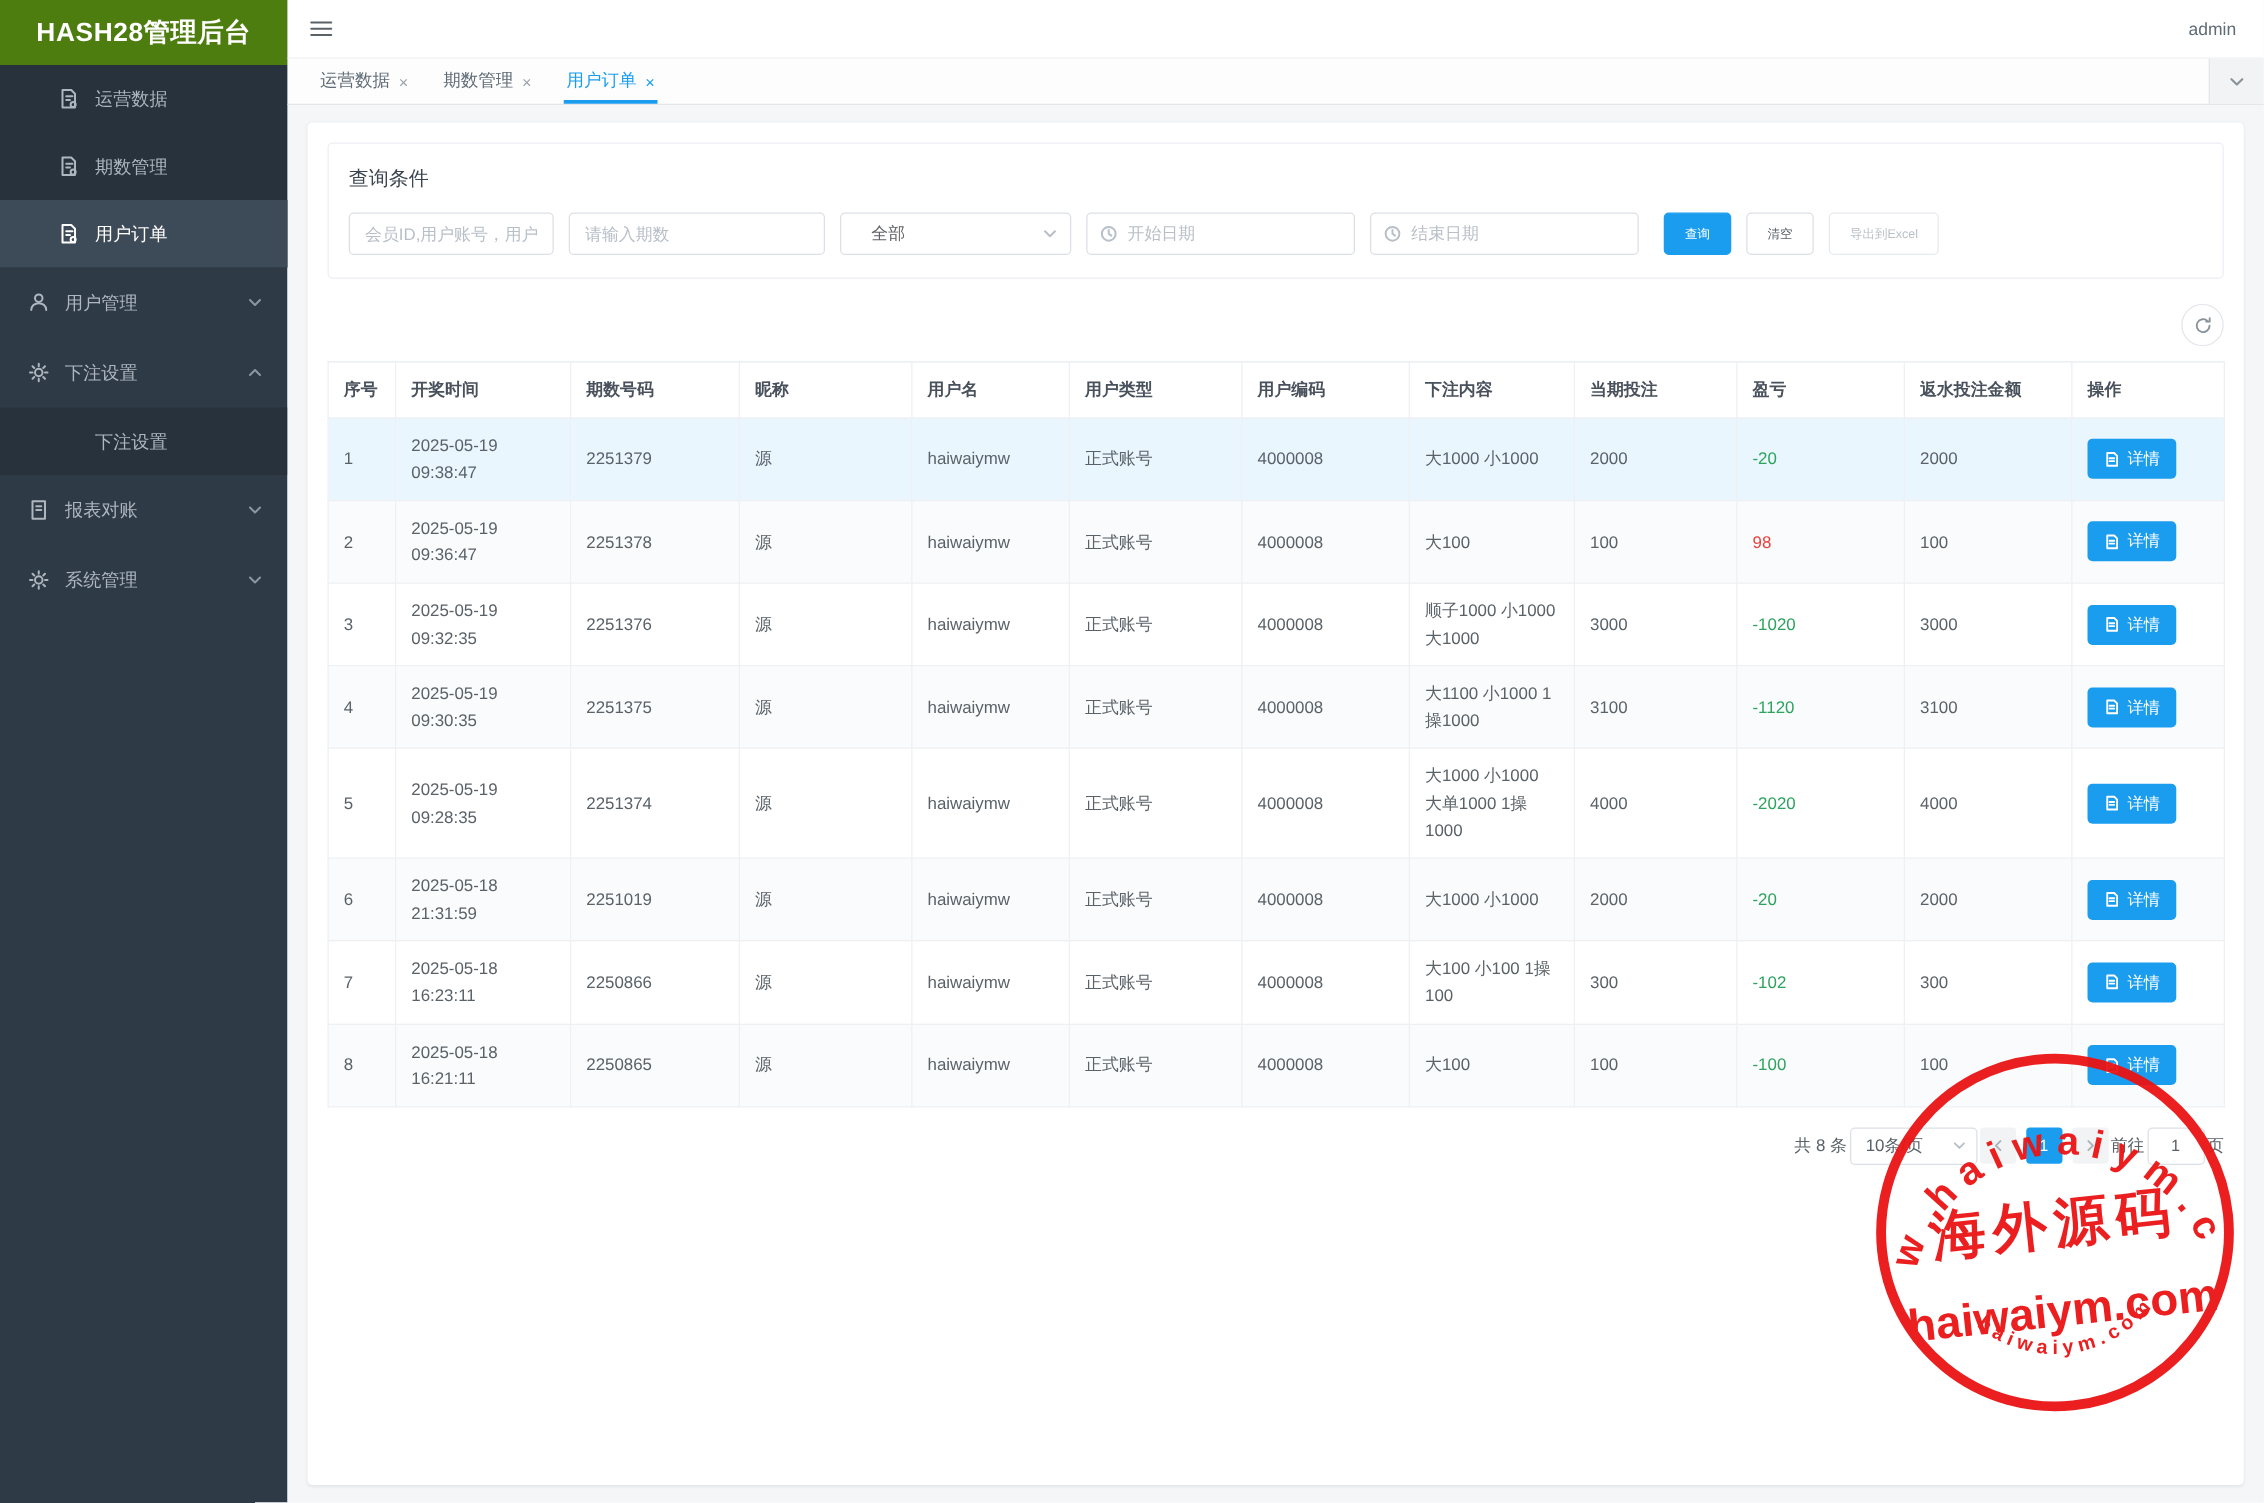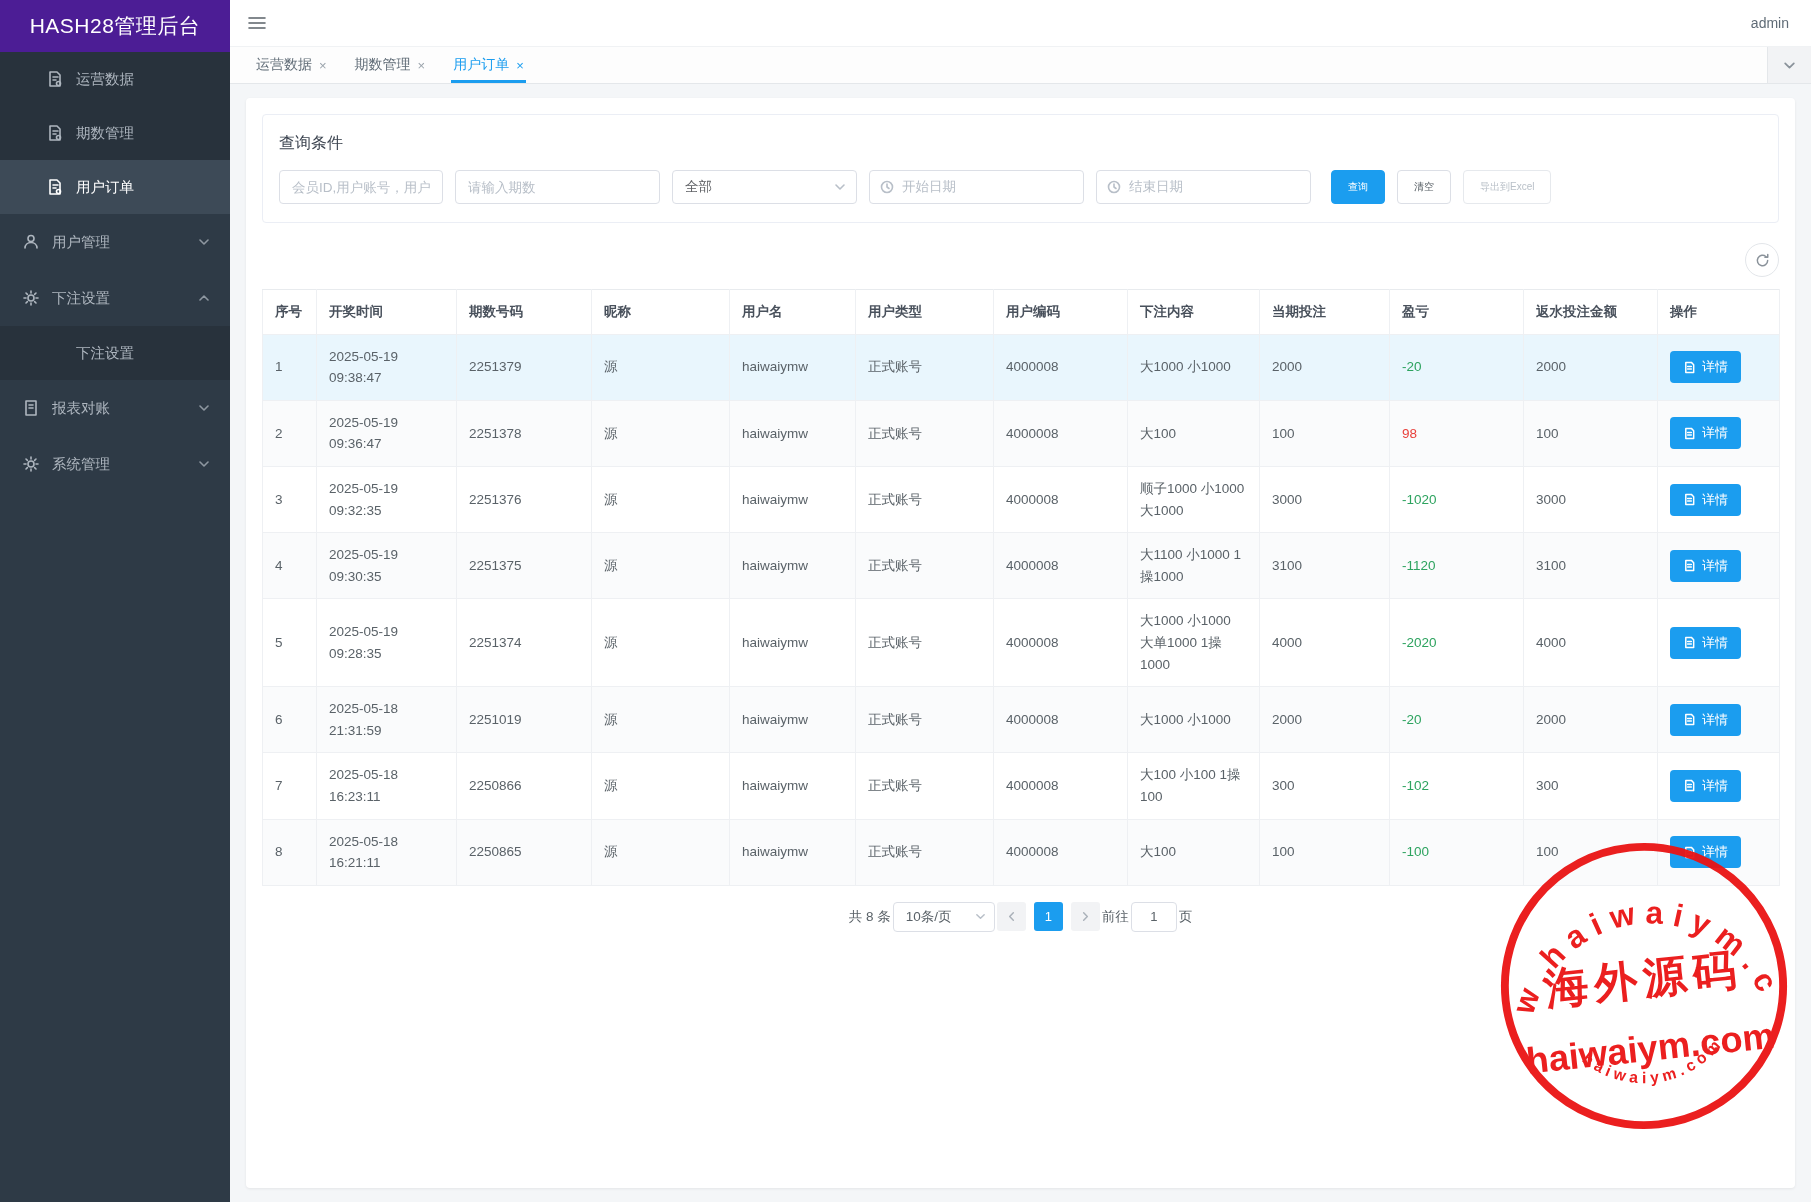--- a/index.html
+++ b/index.html
@@ -6,21 +6,21 @@
   html,body { width:1811px; height:1202px; }
   body {
     font-family:"Liberation Sans","DejaVu Sans",sans-serif;
     background:#f4f6f8; color:#5a6268; overflow:hidden; position:relative;
   }
   .layout { display:flex; width:100%; height:100%; }
 
   
   .sidebar { width:230px; min-width:230px; background:#2e3a46; height:100%; }
   .sidebar-logo {
-    height:52px; background:#4c1d95; color:#fff; font-size:21px; font-weight:normal;
+    height:52px; background:#4d7c0f; color:#fff; font-size:21px; font-weight:bold;
     display:flex; align-items:center; justify-content:center; letter-spacing:.5px;
   }
   .menu-item {
     height:56px; display:flex; align-items:center; padding:0 20px 0 22px;
     color:#aeb6bf; font-size:14.5px; cursor:pointer; position:relative;
   }
   .menu-item .mi-icon { width:18px; height:18px; margin-right:12px; flex:0 0 18px; }
   .menu-item .chev { margin-left:auto; width:12px; height:12px; opacity:.75; }
   .submenu { background:#28323c; }
   .submenu .menu-item { padding-left:46px; height:54px; }
@@ -68,21 +68,21 @@
   .search-title { font-size:16px; color:#3c4450; margin:4px 0 16px; }
   .search-row { display:flex; align-items:center; gap:12px; }
   .inp, .sel, .date-inp {
     height:34px; border:1px solid #dcdfe6; border-radius:4px; background:#fff;
     font-size:13.5px; color:#606266; display:flex; align-items:center;
   }
   input.inp { padding:0 12px; outline:none; }
   input.inp::placeholder { color:#b8bfc8; }
   .inp-member { width:164px; }
   .inp-period { width:205px; }
-  .sel { width:185px; padding:0 10px 0 12px; justify-content:space-between; cursor:pointer; }
+  .sel { width:185px; padding:0 10px 0 24px; justify-content:space-between; cursor:pointer; }
   .sel .chev { width:12px; height:12px; color:#b8bfc8; }
   .date-inp { width:215px; padding:0 10px; gap:8px; color:#b8bfc8; cursor:text; }
   .date-inp svg { width:14px; height:14px; color:#b8bfc8; }
   .btn {
     height:34px; border-radius:4px; font-size:10px; padding:0 16px; cursor:pointer;
     border:1px solid #dcdfe6; background:#fff; color:#5a6268;
   }
   .btn-primary { background:#1b9def; border-color:#1b9def; color:#fff; margin-left:8px; }
   .btn-disabled { color:#b9c0c8; border-color:#e6e9ed; cursor:not-allowed;text-align:right; }
 
@@ -107,21 +107,21 @@
   td.green { color:#2da35f; }
   td.red { color:#e8413c; }
   .detail-btn {
     background:#1b9def; color:#fff; border:none; border-radius:4px; height:32px;
     padding:0 13px; font-size:13px; cursor:pointer; display:inline-flex; align-items:center; gap:6px;
   }
   .detail-btn svg { width:13px; height:13px; }
 
   
   .pagination {
-    display:flex; justify-content:center; align-items:center; gap:2px;
+    display:flex; justify-content:flex-end; align-items:center; gap:2px;
     margin-top:16px; font-size:13.5px; color:#5a6268;
   }
   .page-size-sel {
     width:102px; height:30px; border:1px solid #dcdfe6; border-radius:4px; display:flex;
     align-items:center; justify-content:space-between; padding:0 8px 0 12px; color:#5a6268; cursor:pointer;
   }
   .page-size-sel .chev { width:11px; height:11px; color:#b8bfc8; }
   .pg-btn {
     width:29px; height:29px; border-radius:3px; background:#f2f3f5; border:none;
     display:flex; align-items:center; justify-content:center; color:#aab1b9; cursor:pointer;

